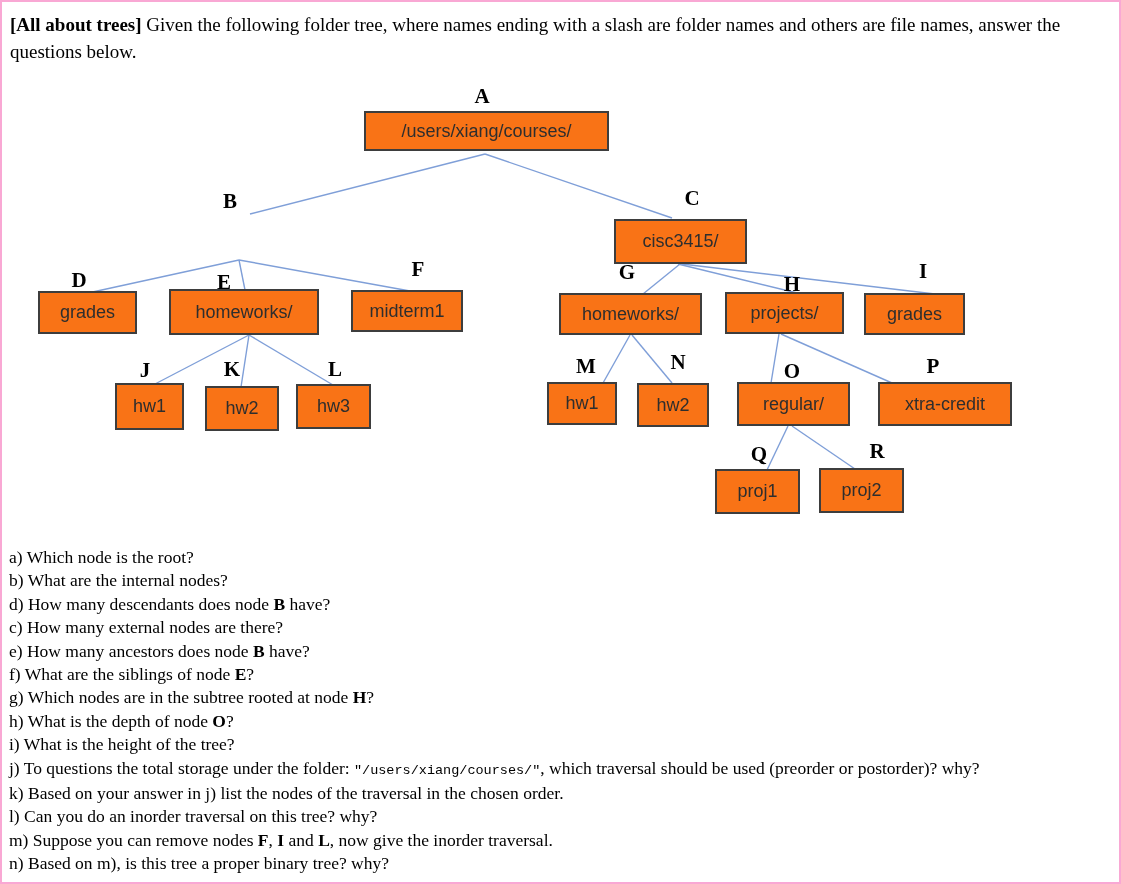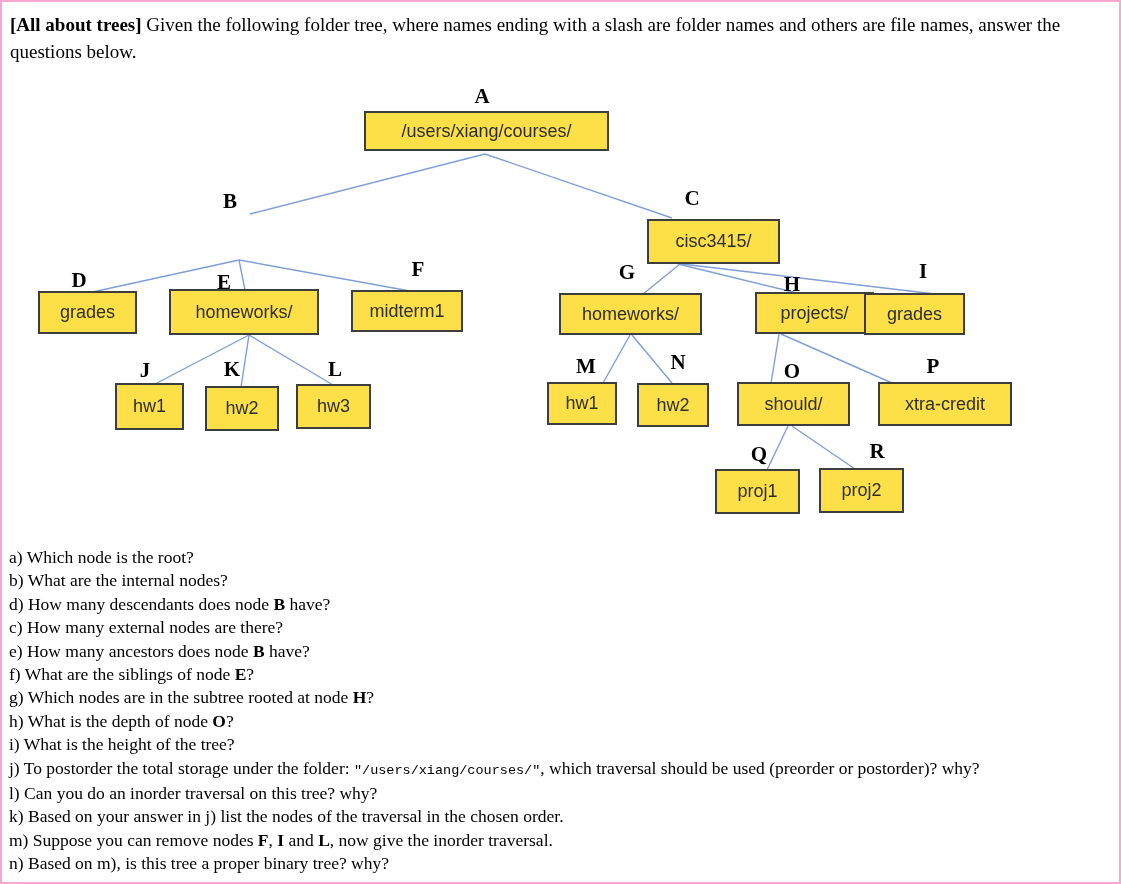--- a/index.html
+++ b/index.html
@@ -36,21 +36,21 @@
     text-align: center;
     font-family: "Liberation Serif", serif;
     font-weight: bold;
     font-size: 21px;
     line-height: 24px;
     color: #000000;
   }
   .nbox {
     position: absolute;
     border: 2px solid var(--box-border, #3d3d3d);
-    background: #fde047;
+    background: #f97316;
     display: flex;
     align-items: center;
     justify-content: center;
     font-family: "Liberation Sans", sans-serif;
     font-size: 18px;
     color: #2e2e2e;
     white-space: nowrap;
   }
 
   .questions {
@@ -92,57 +92,57 @@
       <line class="edge" x1="786" y1="424" x2="765" y2="468"></line>
       <line class="edge" x1="790" y1="424" x2="853" y2="467"></line>
     </svg>
 
     <div class="nletter" style="left:467px;top:82px">A</div>
     <div class="nbox" style="left:362px;top:109px;width:245px;height:40px">/users/xiang/courses/</div>
 
     <div class="nletter" style="left:215px;top:187px">B</div>
 
     <div class="nletter" style="left:677px;top:184px">C</div>
-    <div class="nbox" style="left:645px;top:217px;width:133px;height:45px">cisc3415/</div>
+    <div class="nbox" style="left:612px;top:217px;width:133px;height:45px">cisc3415/</div>
 
     <div class="nletter" style="left:64px;top:266px">D</div>
     <div class="nbox" style="left:36px;top:289px;width:99px;height:43px">grades</div>
 
     <div class="nletter" style="left:209px;top:268px">E</div>
     <div class="nbox" style="left:167px;top:287px;width:150px;height:46px">homeworks/</div>
 
     <div class="nletter" style="left:403px;top:255px">F</div>
     <div class="nbox" style="left:349px;top:288px;width:112px;height:42px">midterm1</div>
 
     <div class="nletter" style="left:612px;top:258px">G</div>
     <div class="nbox" style="left:557px;top:291px;width:143px;height:42px">homeworks/</div>
 
     <div class="nletter" style="left:777px;top:270px">H</div>
-    <div class="nbox" style="left:753px;top:290px;width:119px;height:42px">projects/</div>
+    <div class="nbox" style="left:723px;top:290px;width:119px;height:42px">projects/</div>
 
     <div class="nletter" style="left:908px;top:257px">I</div>
     <div class="nbox" style="left:862px;top:291px;width:101px;height:42px">grades</div>
 
     <div class="nletter" style="left:130px;top:356px">J</div>
     <div class="nbox" style="left:113px;top:381px;width:69px;height:47px">hw1</div>
 
     <div class="nletter" style="left:217px;top:355px">K</div>
     <div class="nbox" style="left:203px;top:384px;width:74px;height:45px">hw2</div>
 
     <div class="nletter" style="left:320px;top:355px">L</div>
     <div class="nbox" style="left:294px;top:382px;width:75px;height:45px">hw3</div>
 
     <div class="nletter" style="left:571px;top:352px">M</div>
     <div class="nbox" style="left:545px;top:380px;width:70px;height:43px">hw1</div>
 
     <div class="nletter" style="left:663px;top:348px">N</div>
     <div class="nbox" style="left:635px;top:381px;width:72px;height:44px">hw2</div>
 
     <div class="nletter" style="left:777px;top:357px">O</div>
-    <div class="nbox" style="left:735px;top:380px;width:113px;height:44px">should/</div>
+    <div class="nbox" style="left:735px;top:380px;width:113px;height:44px">regular/</div>
 
     <div class="nletter" style="left:918px;top:352px">P</div>
     <div class="nbox" style="left:876px;top:380px;width:134px;height:44px">xtra-credit</div>
 
     <div class="nletter" style="left:744px;top:440px">Q</div>
     <div class="nbox" style="left:713px;top:467px;width:85px;height:45px">proj1</div>
 
     <div class="nletter" style="left:862px;top:437px">R</div>
     <div class="nbox" style="left:817px;top:466px;width:85px;height:45px">proj2</div>
 
@@ -151,20 +151,20 @@
   <div class="questions">
       <div class="qline"><span>a) Which node is the root?</span></div>
       <div class="qline"><span>b) What are the internal nodes?</span></div>
       <div class="qline"><span>d) How many descendants does node </span><span class="qb">B</span><span> have?</span></div>
       <div class="qline"><span>c) How many external nodes are there?</span></div>
       <div class="qline"><span>e) How many ancestors does node </span><span class="qb">B</span><span> have?</span></div>
       <div class="qline"><span>f) What are the siblings of node </span><span class="qb">E</span><span>?</span></div>
       <div class="qline"><span>g) Which nodes are in the subtree rooted at node </span><span class="qb">H</span><span>?</span></div>
       <div class="qline"><span>h) What is the depth of node </span><span class="qb">O</span><span>?</span></div>
       <div class="qline"><span>i) What is the height of the tree?</span></div>
-      <div class="qline"><span>j) To postorder the total storage under the folder: </span><span class="qm">"/users/xiang/courses/"</span><span>, which traversal should be used (preorder or postorder)? why?</span></div>
+      <div class="qline"><span>j) To questions the total storage under the folder: </span><span class="qm">"/users/xiang/courses/"</span><span>, which traversal should be used (preorder or postorder)? why?</span></div>
+      <div class="qline"><span>k) Based on your answer in j) list the nodes of the traversal in the chosen order.</span></div>
       <div class="qline"><span>l) Can you do an inorder traversal on this tree? why?</span></div>
-      <div class="qline"><span>k) Based on your answer in j) list the nodes of the traversal in the chosen order.</span></div>
       <div class="qline"><span>m) Suppose you can remove nodes </span><span class="qb">F</span><span>, </span><span class="qb">I</span><span> and </span><span class="qb">L</span><span>, now give the inorder traversal.</span></div>
       <div class="qline"><span>n) Based on m), is this tree a proper binary tree? why?</span></div>
     </div>
 
 </div>
 
 </body></html>

